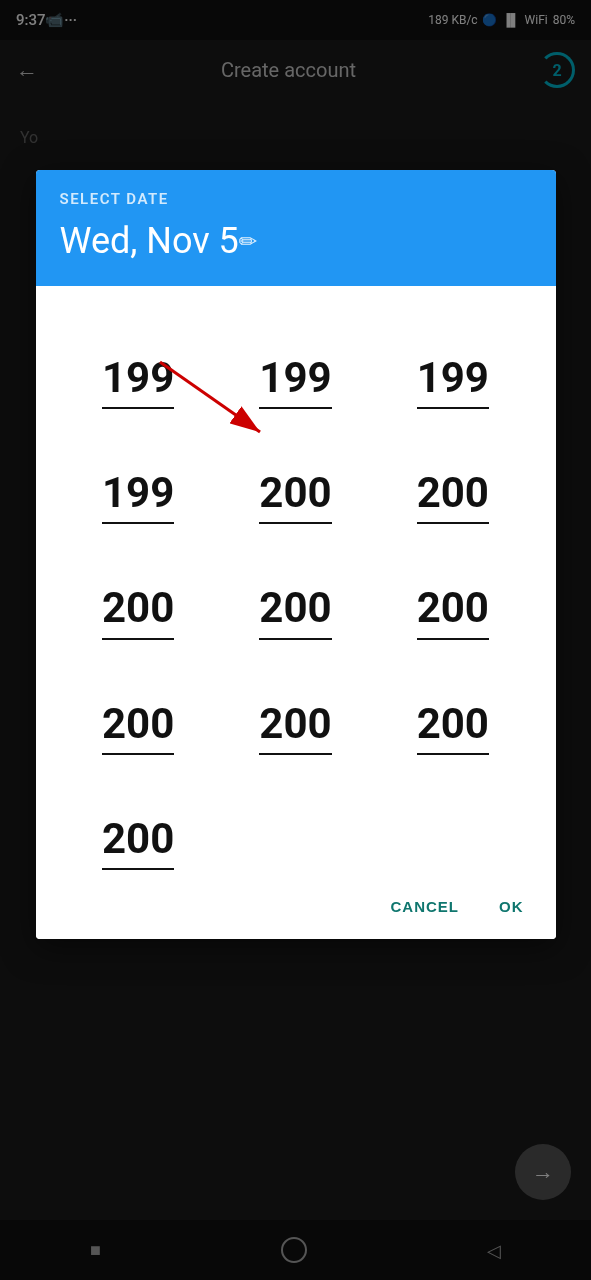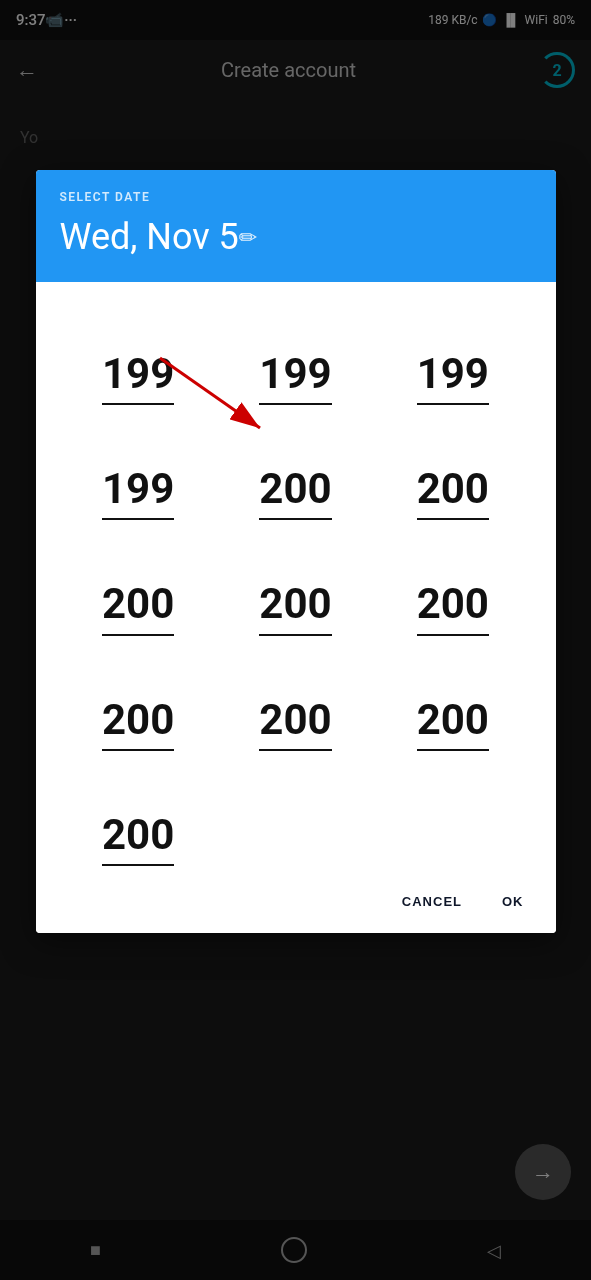--- a/index.html
+++ b/index.html
@@ -119,21 +119,21 @@
       box-shadow: 0 8px 32px rgba(0,0,0,0.5);
     }
 
     
     .dialog-header {
       background: #2196F3;
       padding: 20px 24px 24px;
     }
     .dialog-select-date-label {
       color: rgba(255,255,255,0.8);
-      font-size: 12px;
+      font-size: 15px;
       font-weight: 600;
       letter-spacing: 1.5px;
       text-transform: uppercase;
       margin-bottom: 12px;
     }
     .dialog-date-row {
       display: flex;
       align-items: center;
       justify-content: flex-start;
     }
@@ -203,22 +203,22 @@
     .dialog-actions {
       display: flex;
       justify-content: flex-end;
       gap: 8px;
       padding: 12px 16px 16px;
       background: #fff;
     }
     .dialog-btn {
       background: none;
       border: none;
-      color: #0f172a;
-      font-size: 13px;
+      color: #0f766e;
+      font-size: 15px;
       font-weight: 600;
       letter-spacing: 1px;
       text-transform: uppercase;
       padding: 8px 16px;
       cursor: pointer;
       border-radius: 4px;
     }
 
     
     .bottom-nav {

